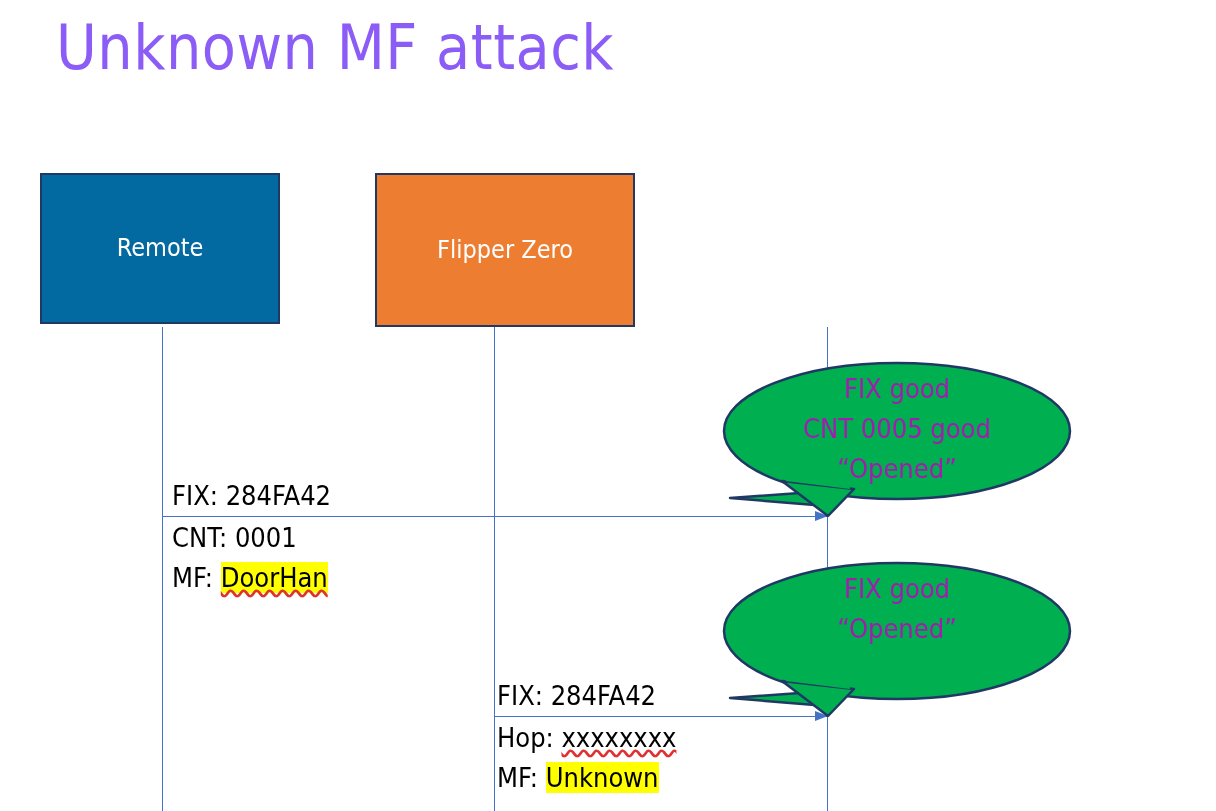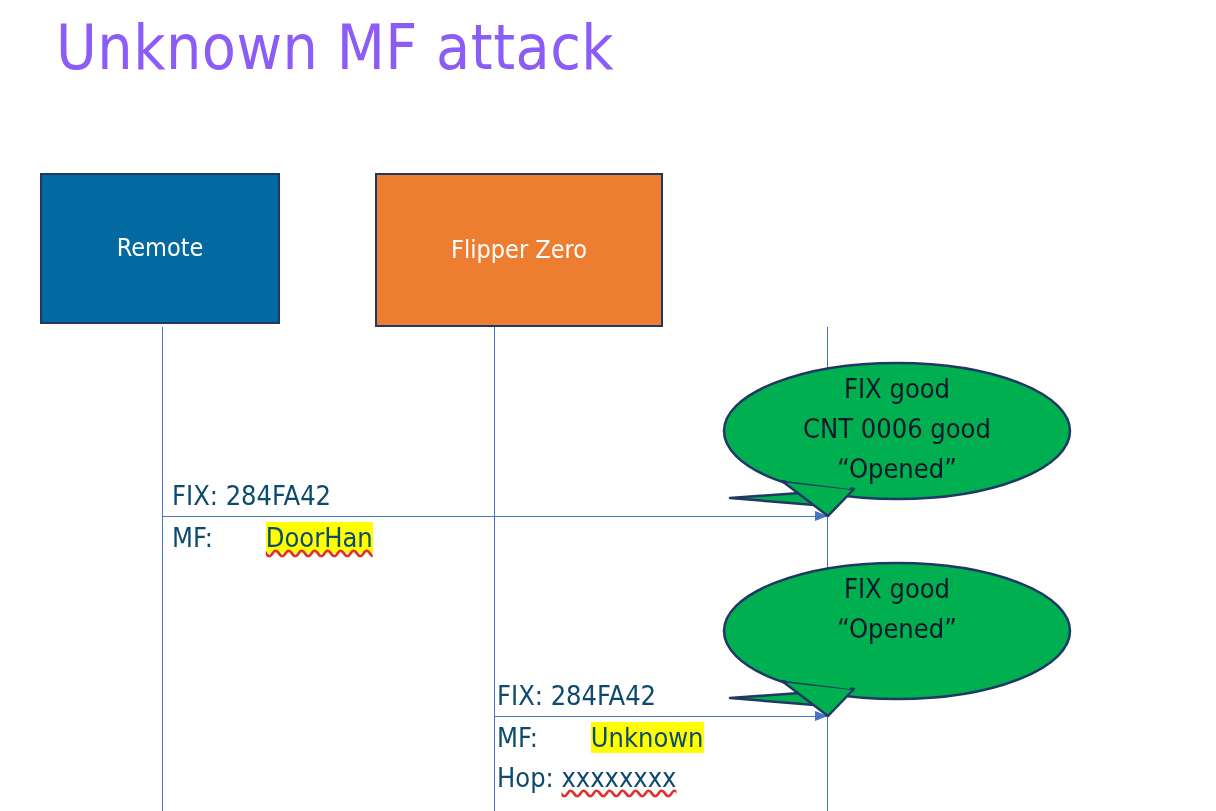--- a/index.html
+++ b/index.html
@@ -45,21 +45,21 @@
   .actor-label {
     font-family: "DejaVu Sans Condensed", "Liberation Sans", sans-serif;
     font-stretch: condensed;
     font-size: 25px;
     color: #ffffff;
     text-align: center;
     line-height: 1.15;
     white-space: nowrap;
   }
   #box-remote   { left: 40px;  top: 173px; width: 240px; height: 151px; background: #0369a1; }
-  #box-flipper  { left: 375px; top: 173px; width: 288px; height: 154px; background: #ED7D31; }
+  #box-flipper  { left: 375px; top: 173px; width: 260px; height: 154px; background: #ED7D31; }
   #box-receiver { left: 708px; top: 173px; width: 240px; height: 154px; background: #00B050; }
 
   
   .lifeline {
     position: absolute;
     width: 1px;
     background: #4472C4;
     top: 327px;
     height: 484px;
   }
@@ -87,27 +87,26 @@
   #arrow-1 { left: 163px; top: 516px; width: 664px; }
   #arrow-2 { left: 495px; top: 716px; width: 332px; }
 
   
   .msg-text {
     position: absolute;
     font-family: "DejaVu Sans Condensed", "Liberation Sans", sans-serif;
     font-stretch: condensed;
     font-size: 27px;
     line-height: 40px;
-    color: #0c4a6e;
+    color: #000000;
     white-space: nowrap;
   }
   .msg-line { display: block; }
   .hl {
     background: #FFFF00;
-    margin-left: 45px;
   }
   .squiggle {
     text-decoration: underline wavy #E03030;
     text-decoration-skip-ink: none;
     text-underline-offset: 2px;
   }
   #msg1-above { left: 172px; top: 476px; }
   #msg1-below { left: 172px; top: 518px; }
   #msg2-above { left: 497px; top: 676px; }
   #msg2-below { left: 497px; top: 718px; }
@@ -124,21 +123,21 @@
   }
   .callout-text {
     position: absolute;
     left: 0;
     width: 100%;
     text-align: center;
     font-family: "DejaVu Sans Condensed", "Liberation Sans", sans-serif;
     font-stretch: condensed;
     font-size: 27px;
     line-height: 40px;
-    color: #0f172a;
+    color: #a21caf;
     pointer-events: none;
   }
   #callout-1 { left: 722px; top: 361px; width: 350px; height: 158px; }
   #callout-2 { left: 722px; top: 561px; width: 350px; height: 158px; }
   #callout-1 .callout-text { top: 8px; }
   #callout-2 .callout-text { top: 8px; }
 </style>
 </head>
 <body>
 
@@ -155,42 +154,43 @@
 
   <div class="lifeline" id="lifeline-remote"></div>
   <div class="lifeline" id="lifeline-flipper"></div>
   <div class="lifeline" id="lifeline-receiver"></div>
 
   <div class="msg-arrow" id="arrow-1"></div>
   <div class="msg-text" id="msg1-above">
     <span class="msg-line">FIX: 284FA42</span>
   </div>
   <div class="msg-text" id="msg1-below">
+    <span class="msg-line">CNT: 0001</span>
     <span class="msg-line"><span>MF: </span><span class="hl squiggle">DoorHan</span></span>
   </div>
 
   <div class="msg-arrow" id="arrow-2"></div>
   <div class="msg-text" id="msg2-above">
     <span class="msg-line">FIX: 284FA42</span>
   </div>
   <div class="msg-text" id="msg2-below">
+    <span class="msg-line"><span>Hop: </span><span class="squiggle">xxxxxxxx</span></span>
     <span class="msg-line"><span>MF: </span><span class="hl">Unknown</span></span>
-    <span class="msg-line"><span>Hop: </span><span class="squiggle">xxxxxxxx</span></span>
   </div>
 
   <div class="callout" id="callout-1">
     <svg width="350" height="160" viewBox="0 0 350 160">
       <path d="M 8,137 L 105,145 L 105,130 Z" fill="#00B050" stroke="#1F3864" stroke-width="2.5" stroke-linejoin="round"></path>
       <ellipse cx="175" cy="70" rx="173" ry="68" fill="#00B050" stroke="#1F3864" stroke-width="2.5"></ellipse>
       <path d="M 60,120 L 106,155 L 132,128 Z" fill="#00B050" stroke="#1F3864" stroke-width="2.5" stroke-linejoin="round"></path>
       <path d="M 64,118 L 128,126" fill="none" stroke="#00B050" stroke-width="4"></path>
     </svg>
     <div class="callout-text">
       <div>FIX good</div>
-      <div>CNT 0006 good</div>
+      <div>CNT 0005 good</div>
       <div>“Opened”</div>
     </div>
   </div>
 
   <div class="callout" id="callout-2">
     <svg width="350" height="160" viewBox="0 0 350 160">
       <path d="M 8,137 L 105,145 L 105,130 Z" fill="#00B050" stroke="#1F3864" stroke-width="2.5" stroke-linejoin="round"></path>
       <ellipse cx="175" cy="70" rx="173" ry="68" fill="#00B050" stroke="#1F3864" stroke-width="2.5"></ellipse>
       <path d="M 60,120 L 106,155 L 132,128 Z" fill="#00B050" stroke="#1F3864" stroke-width="2.5" stroke-linejoin="round"></path>
       <path d="M 64,118 L 128,126" fill="none" stroke="#00B050" stroke-width="4"></path>

